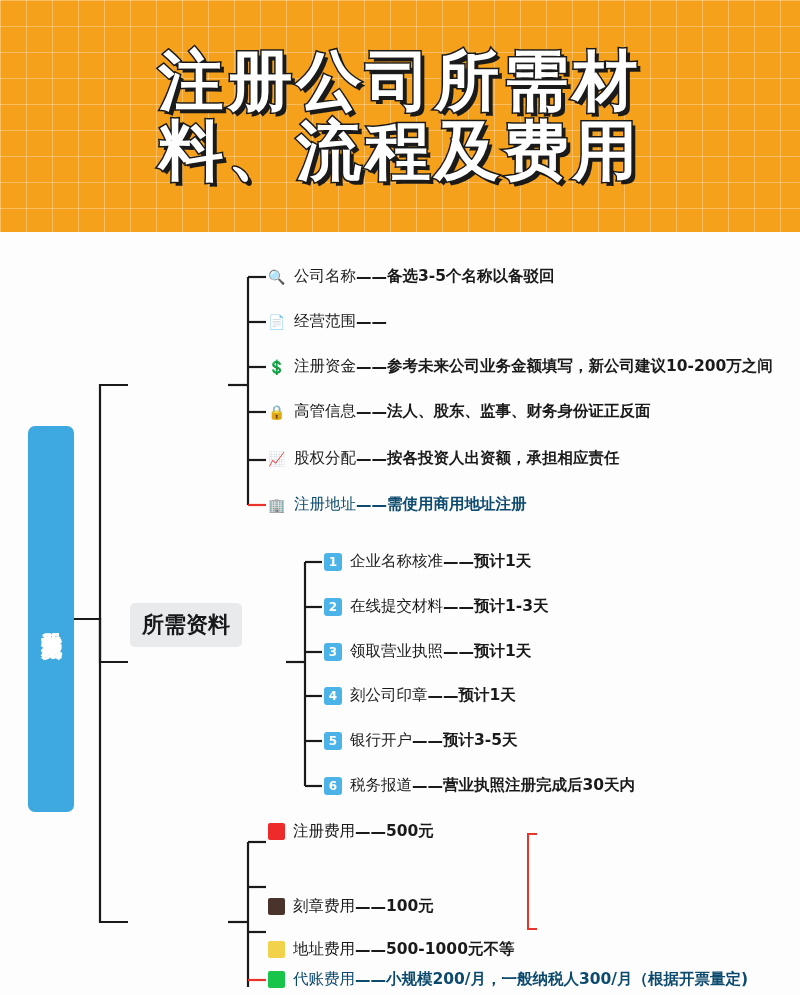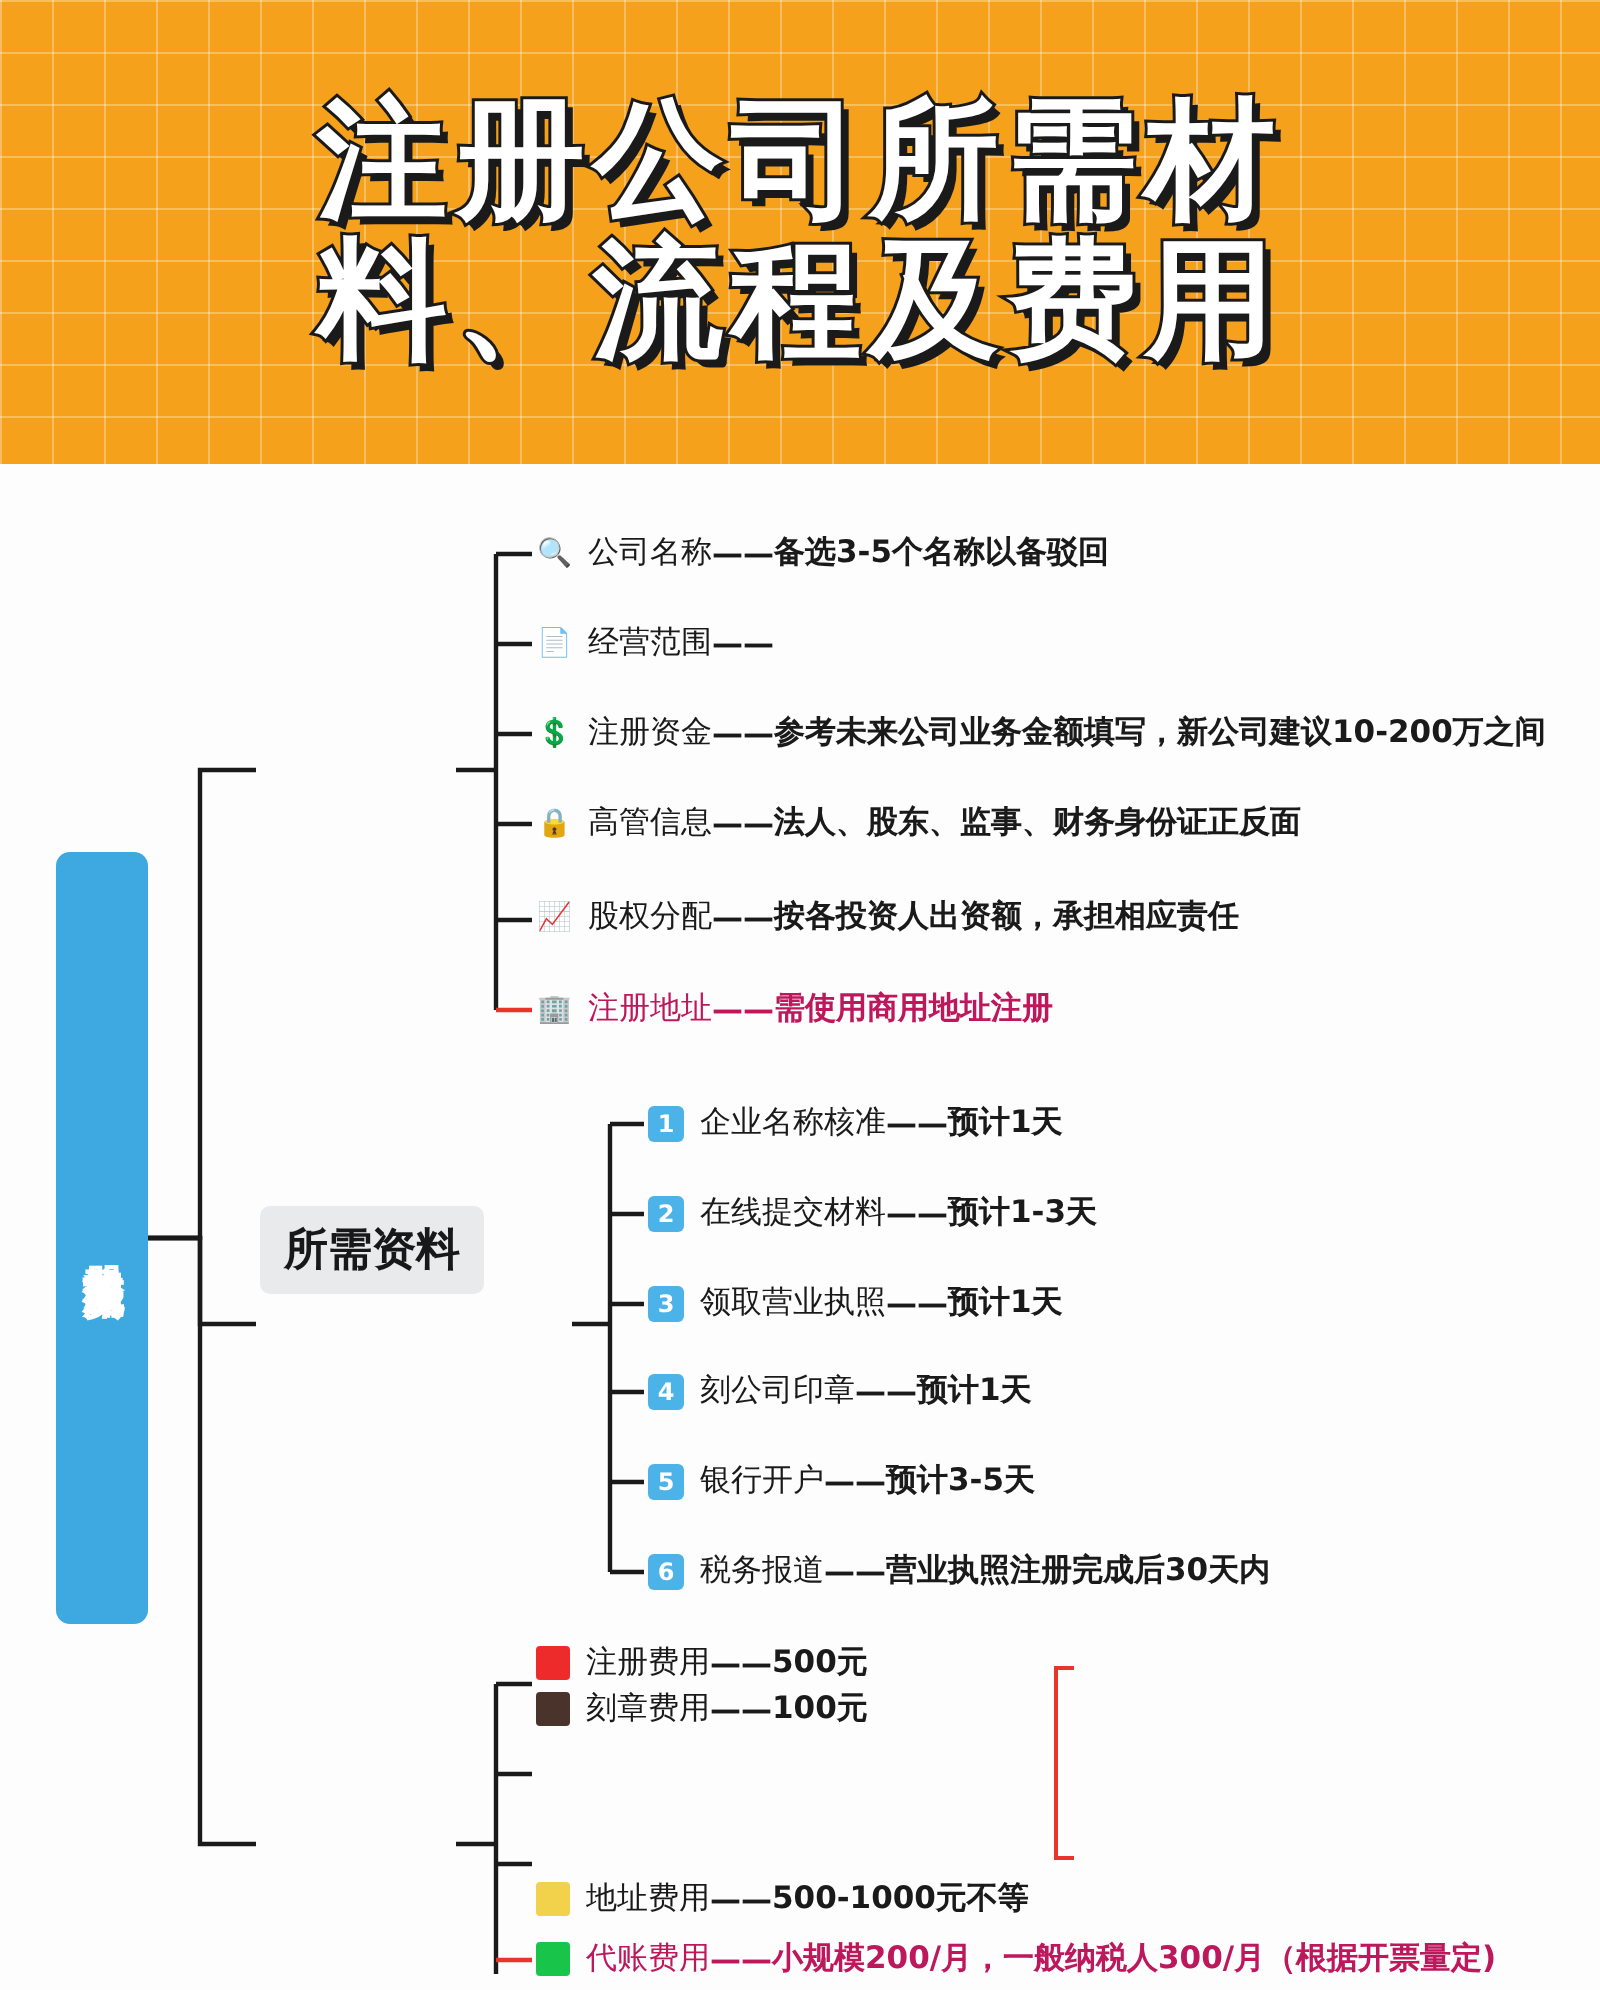--- a/index.html
+++ b/index.html
@@ -146,21 +146,21 @@
   .leaf .sw {
     width: 17px;
     height: 17px;
     margin-right: 8px;
     border-radius: 2px;
     flex: 0 0 auto;
   }
   .leaf .txt { font-weight: normal; }
   .leaf .dash { font-weight: bold; }
   .leaf .val { font-weight: bold; }
-  .leaf.red .txt, .leaf.red .dash, .leaf.red .val { color: #be185d; }
+  .leaf.red .txt, .leaf.red .dash, .leaf.red .val { color: #0c4a6e; }
 </style>
 </head>
 <body>
 
 <div class="banner">
   <div class="grid"></div>
   <div class="title">
     <div class="tline">注册公司所需材</div>
     <div class="tline">料、流程及费用</div>
   </div>
@@ -289,21 +289,21 @@
     <span class="val">营业执照注册完成后30天内</span>
   </div>
 
   <div class="leaf" style="left:268px; top:589px;justify-content:center;">
     <span class="sw" style="background:#ee2b2b;"></span>
     <span class="txt">注册费用</span>
     <span class="dash">——</span>
     <span class="val">500元</span>
   </div>
 
-  <div class="leaf" style="left:268px; top:612px;">
+  <div class="leaf" style="left:268px; top:664px;">
     <span class="sw" style="background:#4a332a;"></span>
     <span class="txt">刻章费用</span>
     <span class="dash">——</span>
     <span class="val">100元</span>
   </div>
 
   <div class="leaf" style="left:268px; top:707px;">
     <span class="sw" style="background:#f2d24b;"></span>
     <span class="txt">地址费用</span>
     <span class="dash">——</span>

